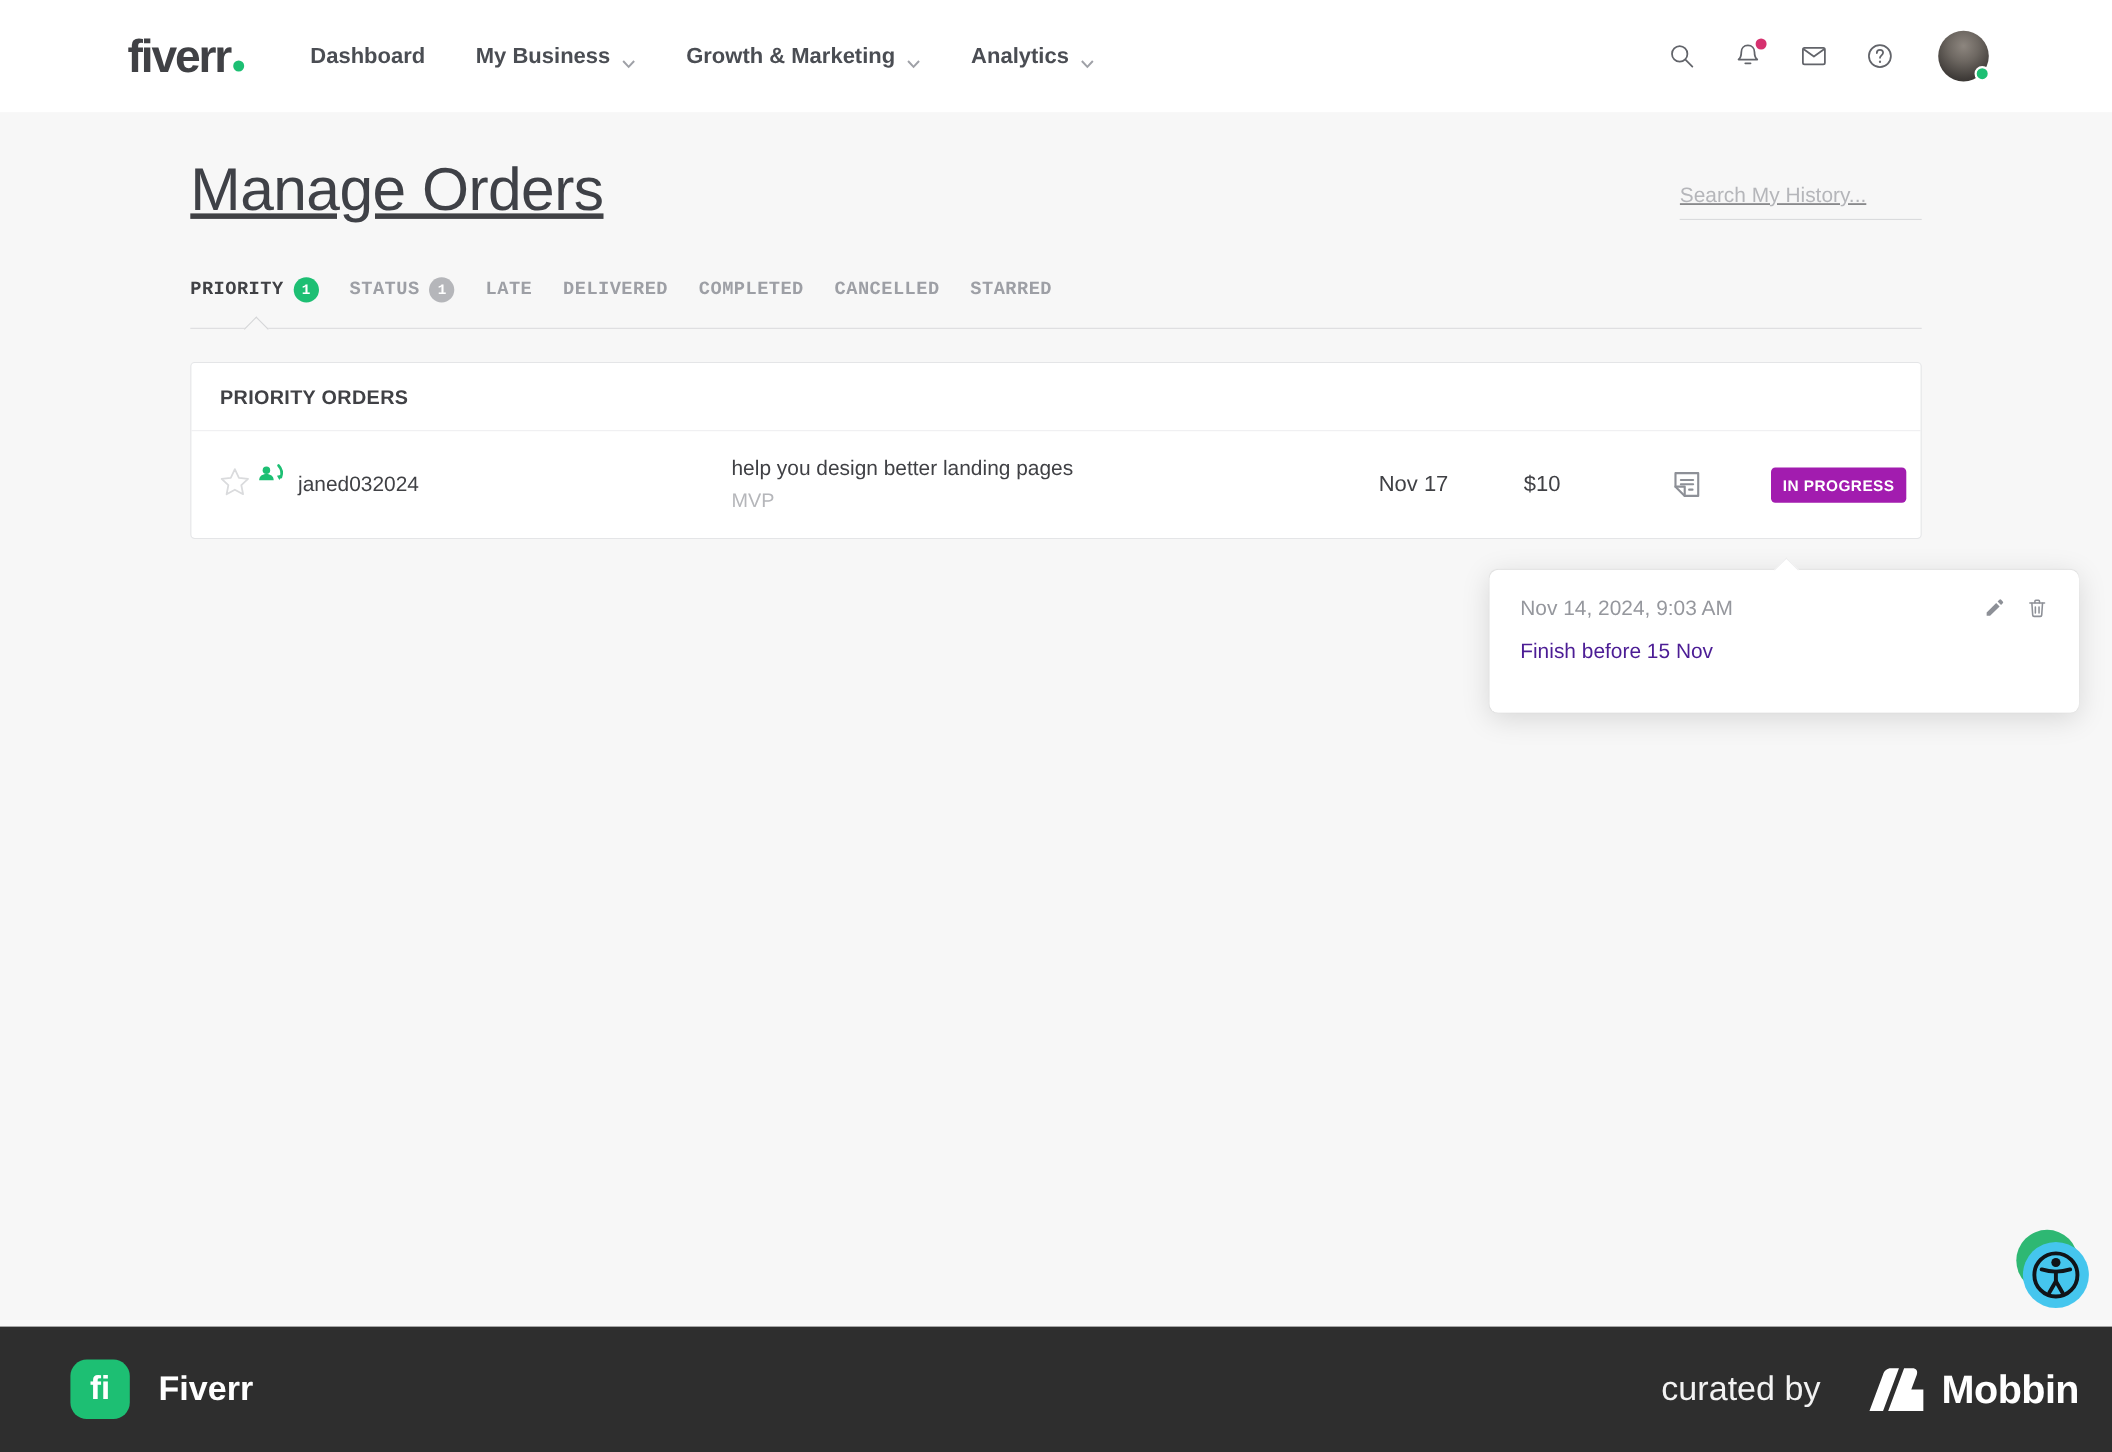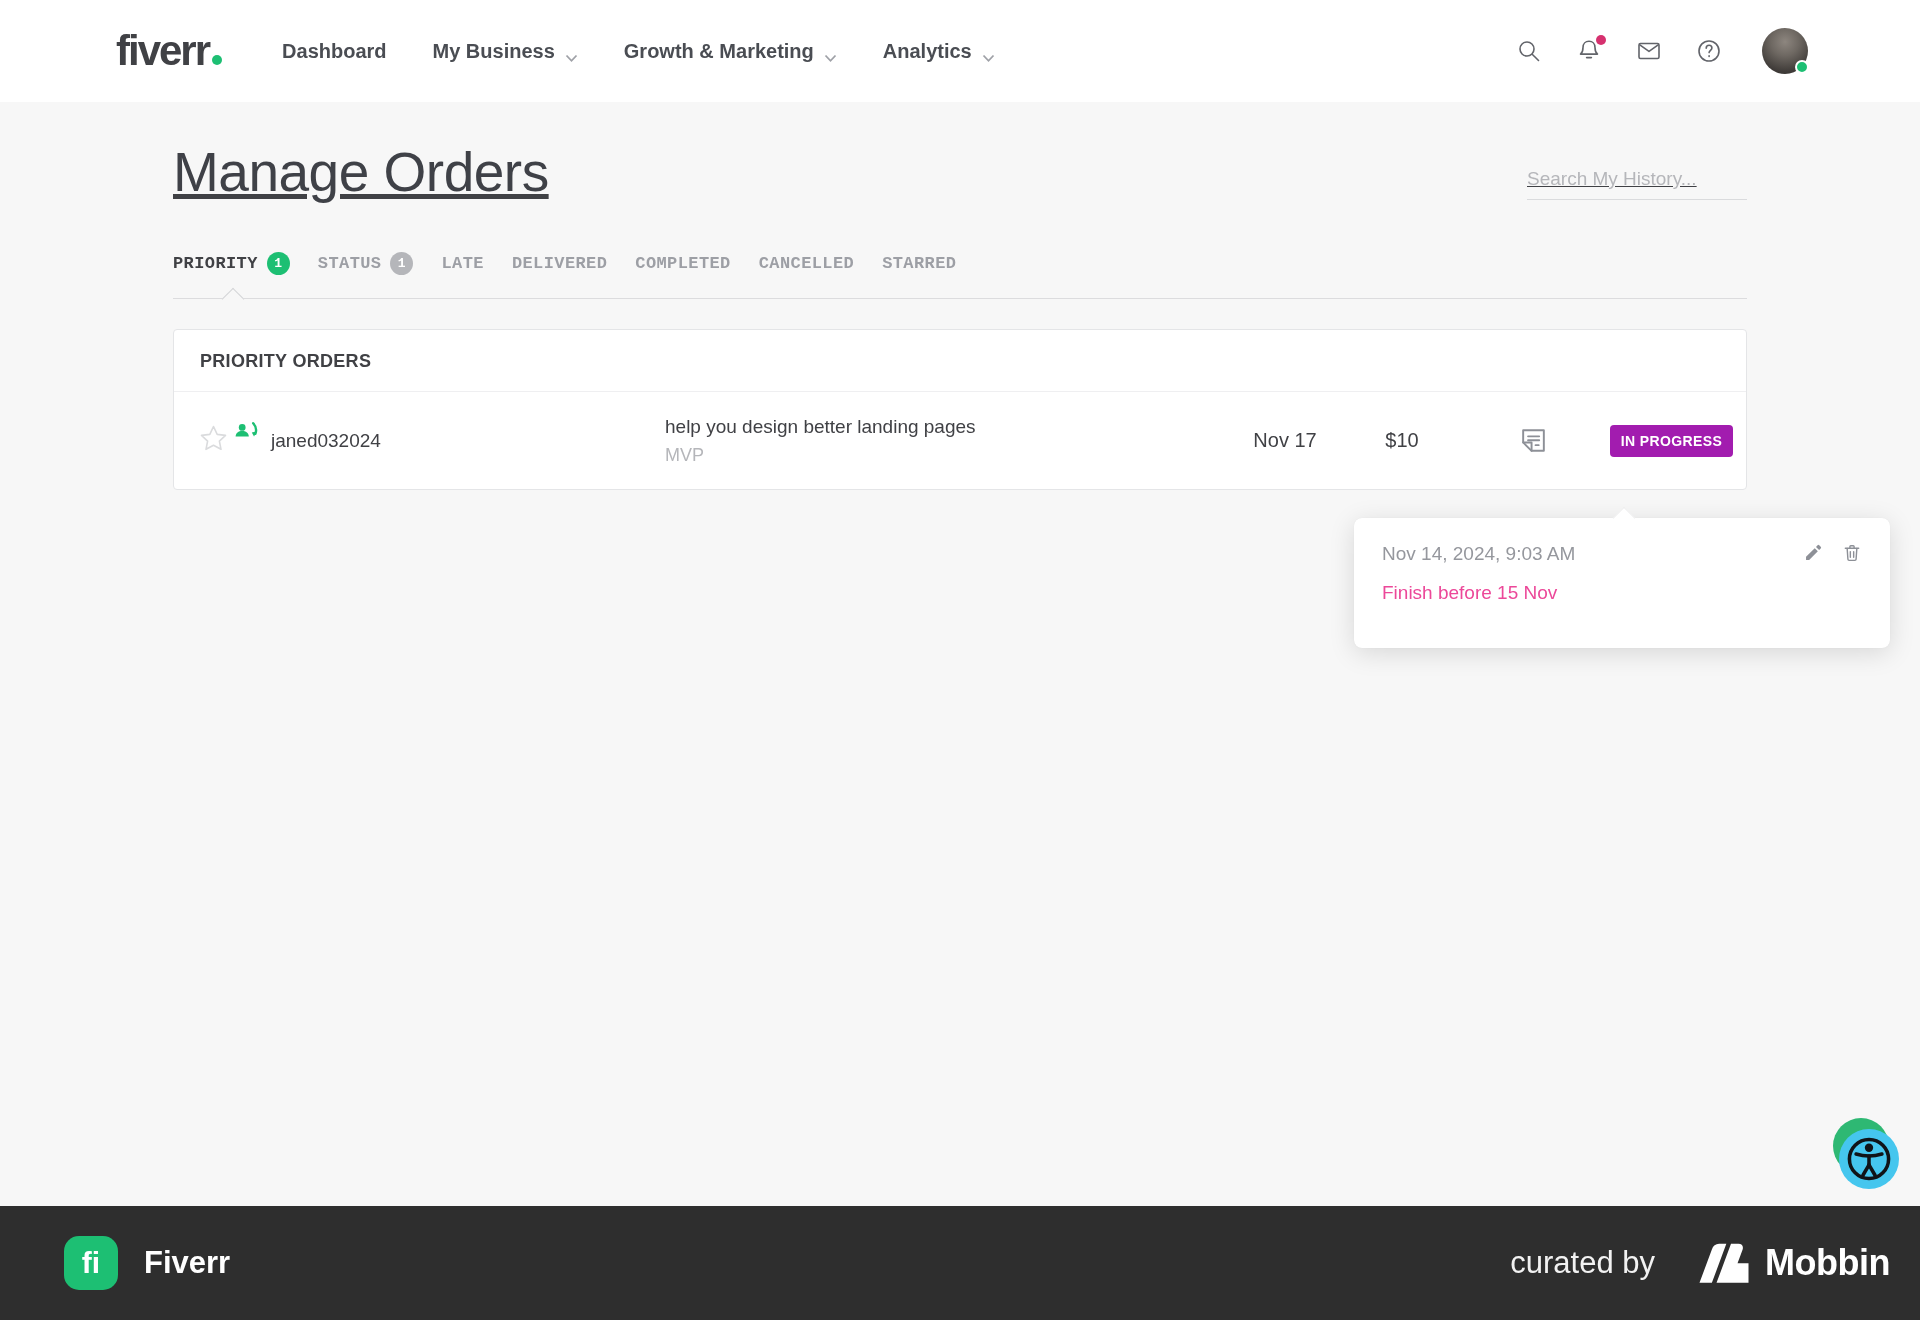--- a/index.html
+++ b/index.html
@@ -134,21 +134,21 @@
   .popover-caret{
     position:absolute; top:-8px; left:262px; width:16px; height:16px;
     background:#fff; transform:rotate(45deg);
     border-top:1px solid #ededee; border-left:1px solid #ededee;
   }
   .popover-body{ padding:25px 28px; }
   .popover-head{ display:flex; align-items:flex-start; }
   .popover-date{ font-size:19px; color:#95979d; }
   .popover-actions{ margin-left:auto; display:flex; gap:19px; }
   .popover-actions svg{ width:20px; height:20px; cursor:pointer; }
-  .popover-text{ margin-top:17px; font-size:19px; color:#ec4899; }
+  .popover-text{ margin-top:17px; font-size:19px; color:#4c1d95; }
 
   
   .a11y-btn{
     position:absolute; left:1829px; top:1118px; width:70px; height:72px;
     cursor:pointer; background:none; border:none;
   }
   .a11y-green{ position:absolute; left:4px; top:0; width:56px; height:56px; border-radius:50%; background:#2eb873; }
   .a11y-blue{
     position:absolute; left:10px; top:11px; width:60px; height:60px; border-radius:50%;
     background:#45c6ee; display:flex; align-items:center; justify-content:center;

